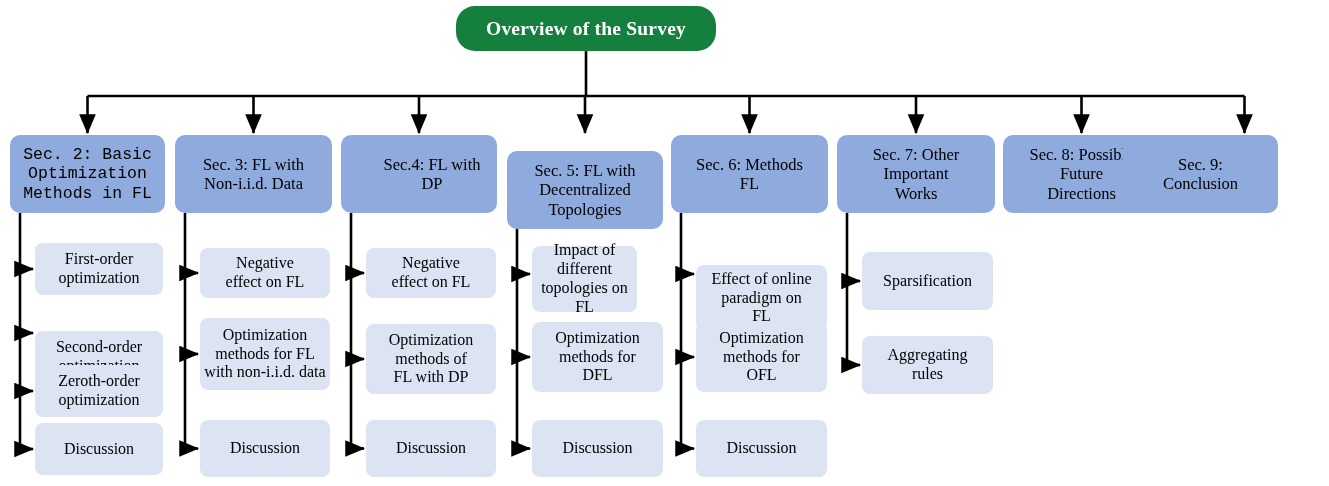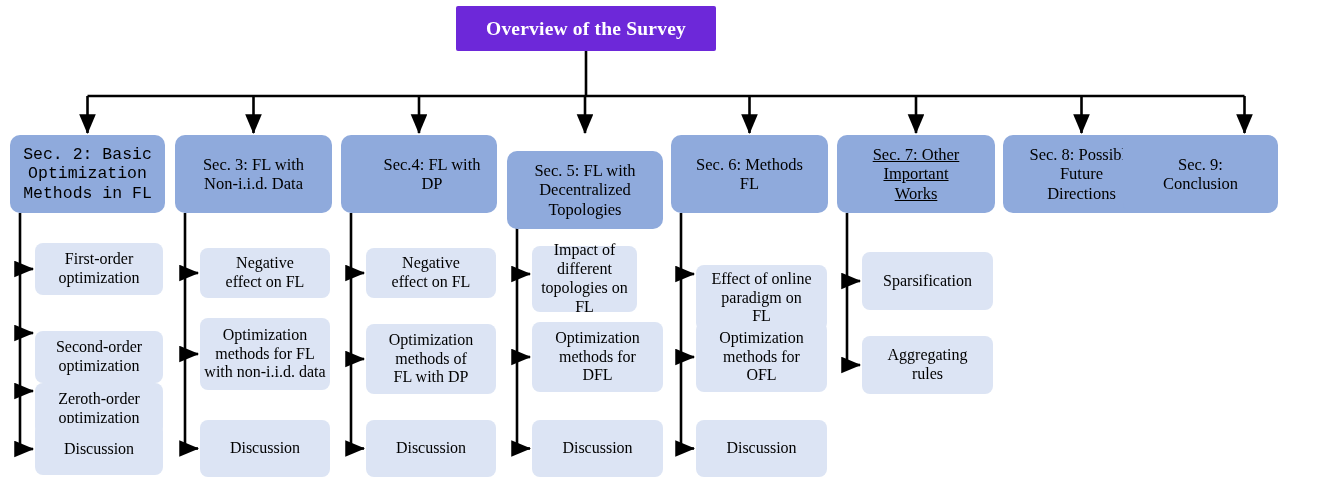--- a/index.html
+++ b/index.html
@@ -27,24 +27,24 @@
     position: absolute;
     box-sizing: border-box;
     display: flex;
     align-items: center;
     justify-content: center;
     text-align: center;
     line-height: 1.18;
     color: #000000;
   }
   .node-root {
-    background: #6d28d9;
+    background: #15803d;
     color: #ffffff;
     font-weight: bold;
-    border-radius: 2px;
+    border-radius: 19px;
     font-size: 19.5px;
     letter-spacing: 0.2px;
   }
   .node-section {
     background: #8FAADC;
     border-radius: 10px;
     font-size: 16.5px;
   }
   .node-leaf {
     background: #DCE4F4;
@@ -115,21 +115,21 @@
 Methods in FL</span>
       </div>
       <div class="node node-leaf" style="left: 35px; top: 243px; width: 128px; height: 52px;">
         <span class="node-inner">First-order
 optimization</span>
       </div>
       <div class="node node-leaf" style="left: 35px; top: 307px; width: 128px; height: 52px; margin-top: 24px;">
         <span class="node-inner">Second-order
 optimization</span>
       </div>
-      <div class="node node-leaf" style="left: 35px; top: 383px; width: 128px; height: 52px;">
+      <div class="node node-leaf" style="left: 35px; top: 365px; width: 128px; height: 52px;">
         <span class="node-inner">Zeroth-order
 optimization</span>
       </div>
       <div class="node node-leaf" style="left: 35px; top: 423px; width: 128px; height: 52px;">
         <span class="node-inner">Discussion</span>
       </div>
       <div class="node node-section" style="left: 175px; top: 135px; width: 157px; height: 78px;">
         <span class="node-inner">Sec. 3: FL with
 Non-i.i.d. Data</span>
       </div>
@@ -189,21 +189,21 @@
 FL</span>
       </div>
       <div class="node node-leaf" style="left: 696px; top: 322px; width: 131px; height: 70px;">
         <span class="node-inner">Optimization
 methods for
 OFL</span>
       </div>
       <div class="node node-leaf" style="left: 696px; top: 420px; width: 131px; height: 57px;">
         <span class="node-inner">Discussion</span>
       </div>
-      <div class="node node-section" style="left: 837px; top: 135px; width: 158px; height: 78px; text-decoration: underline;">
+      <div class="node node-section" style="left: 837px; top: 135px; width: 158px; height: 78px;">
         <span class="node-inner">Sec. 7: Other
 Important
 Works</span>
       </div>
       <div class="node node-leaf" style="left: 862px; top: 252px; width: 131px; height: 58px;">
         <span class="node-inner">Sparsification</span>
       </div>
       <div class="node node-leaf" style="left: 862px; top: 336px; width: 131px; height: 58px;">
         <span class="node-inner">Aggregating
 rules</span>

